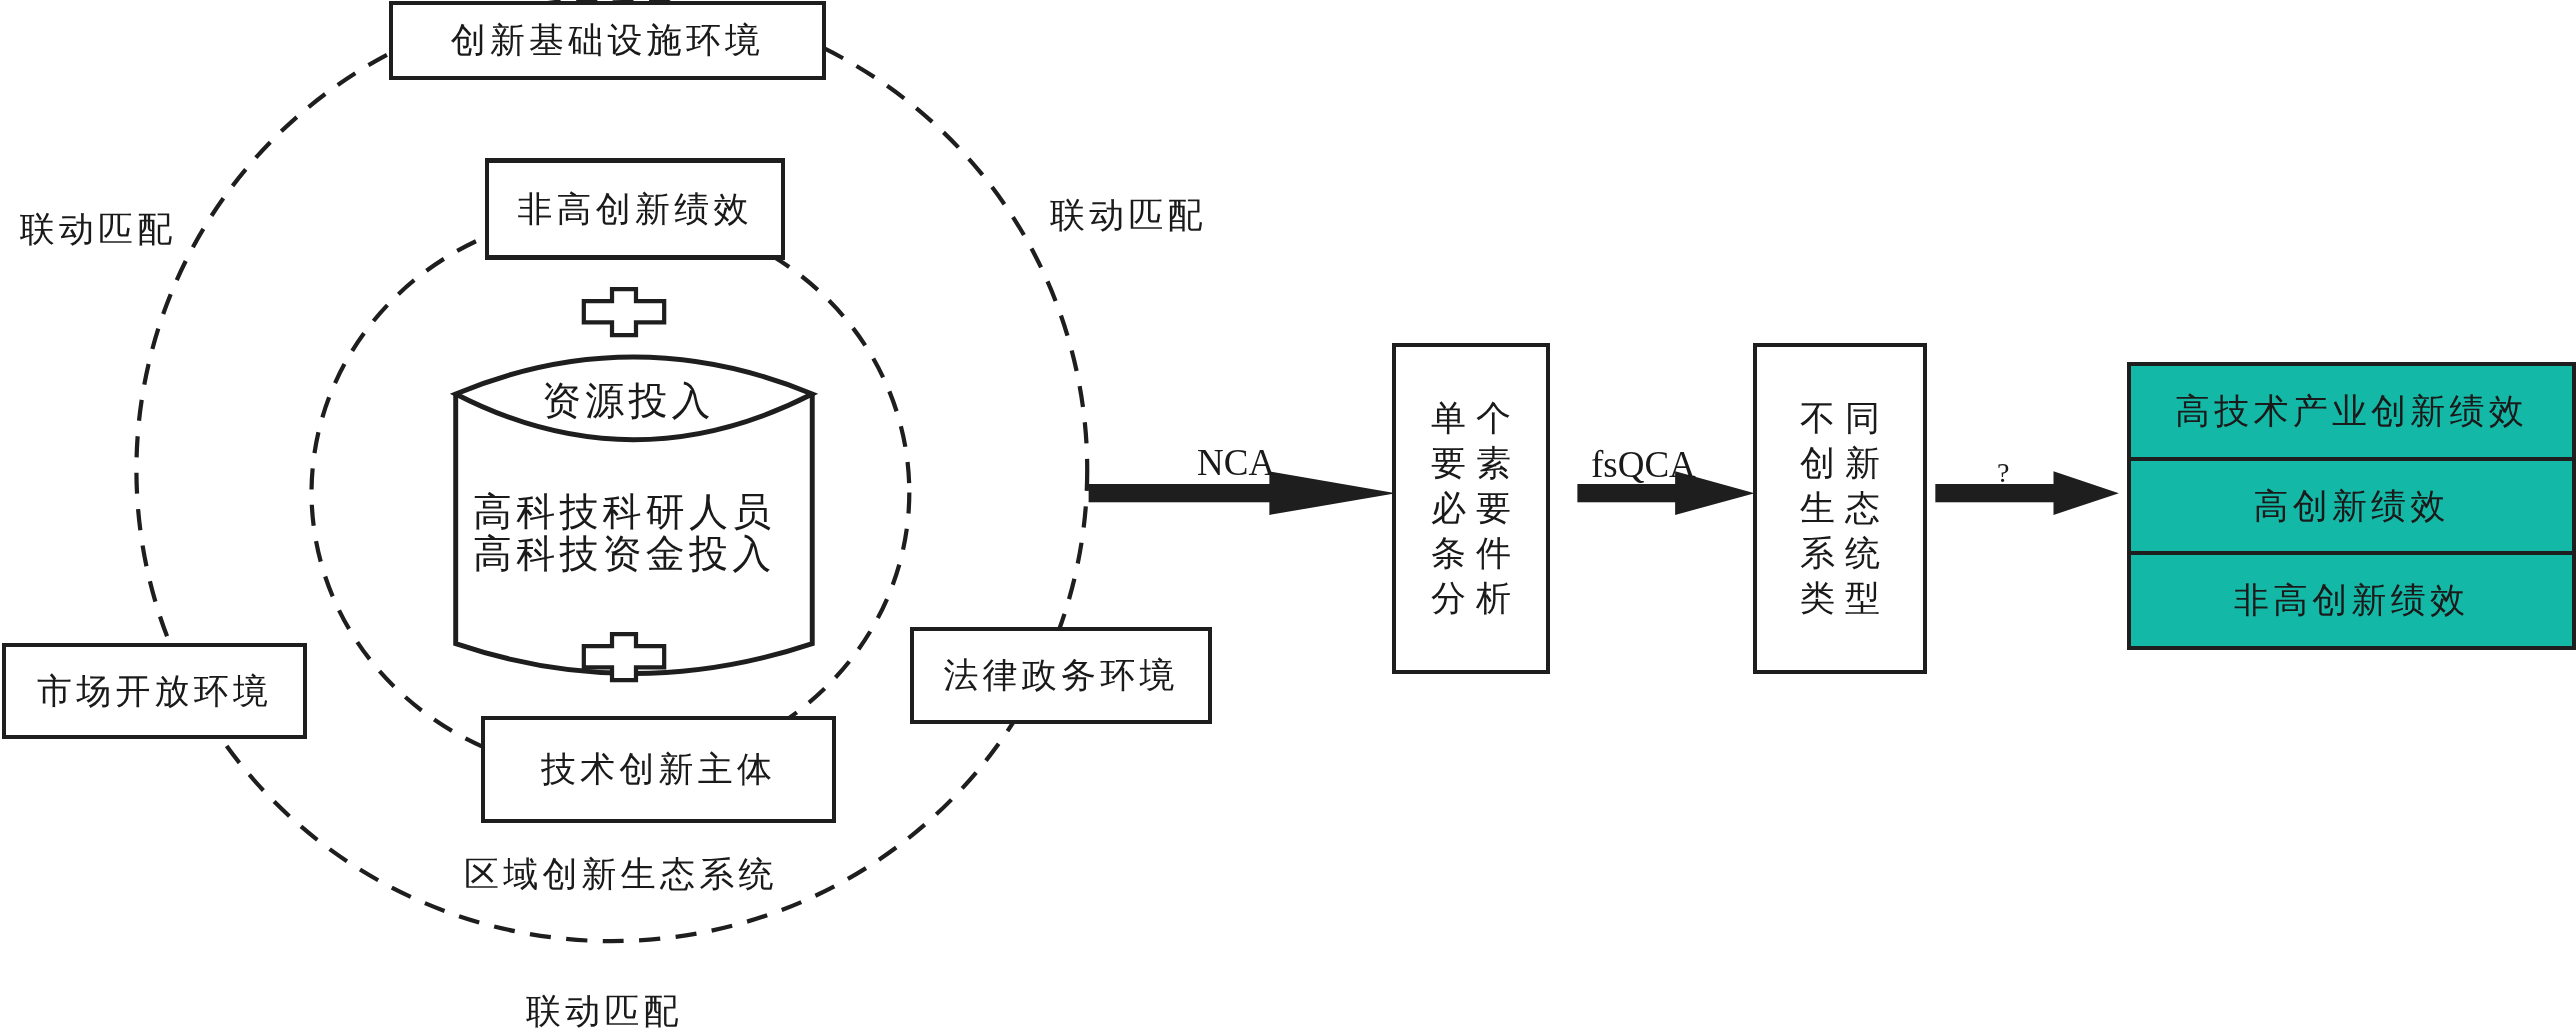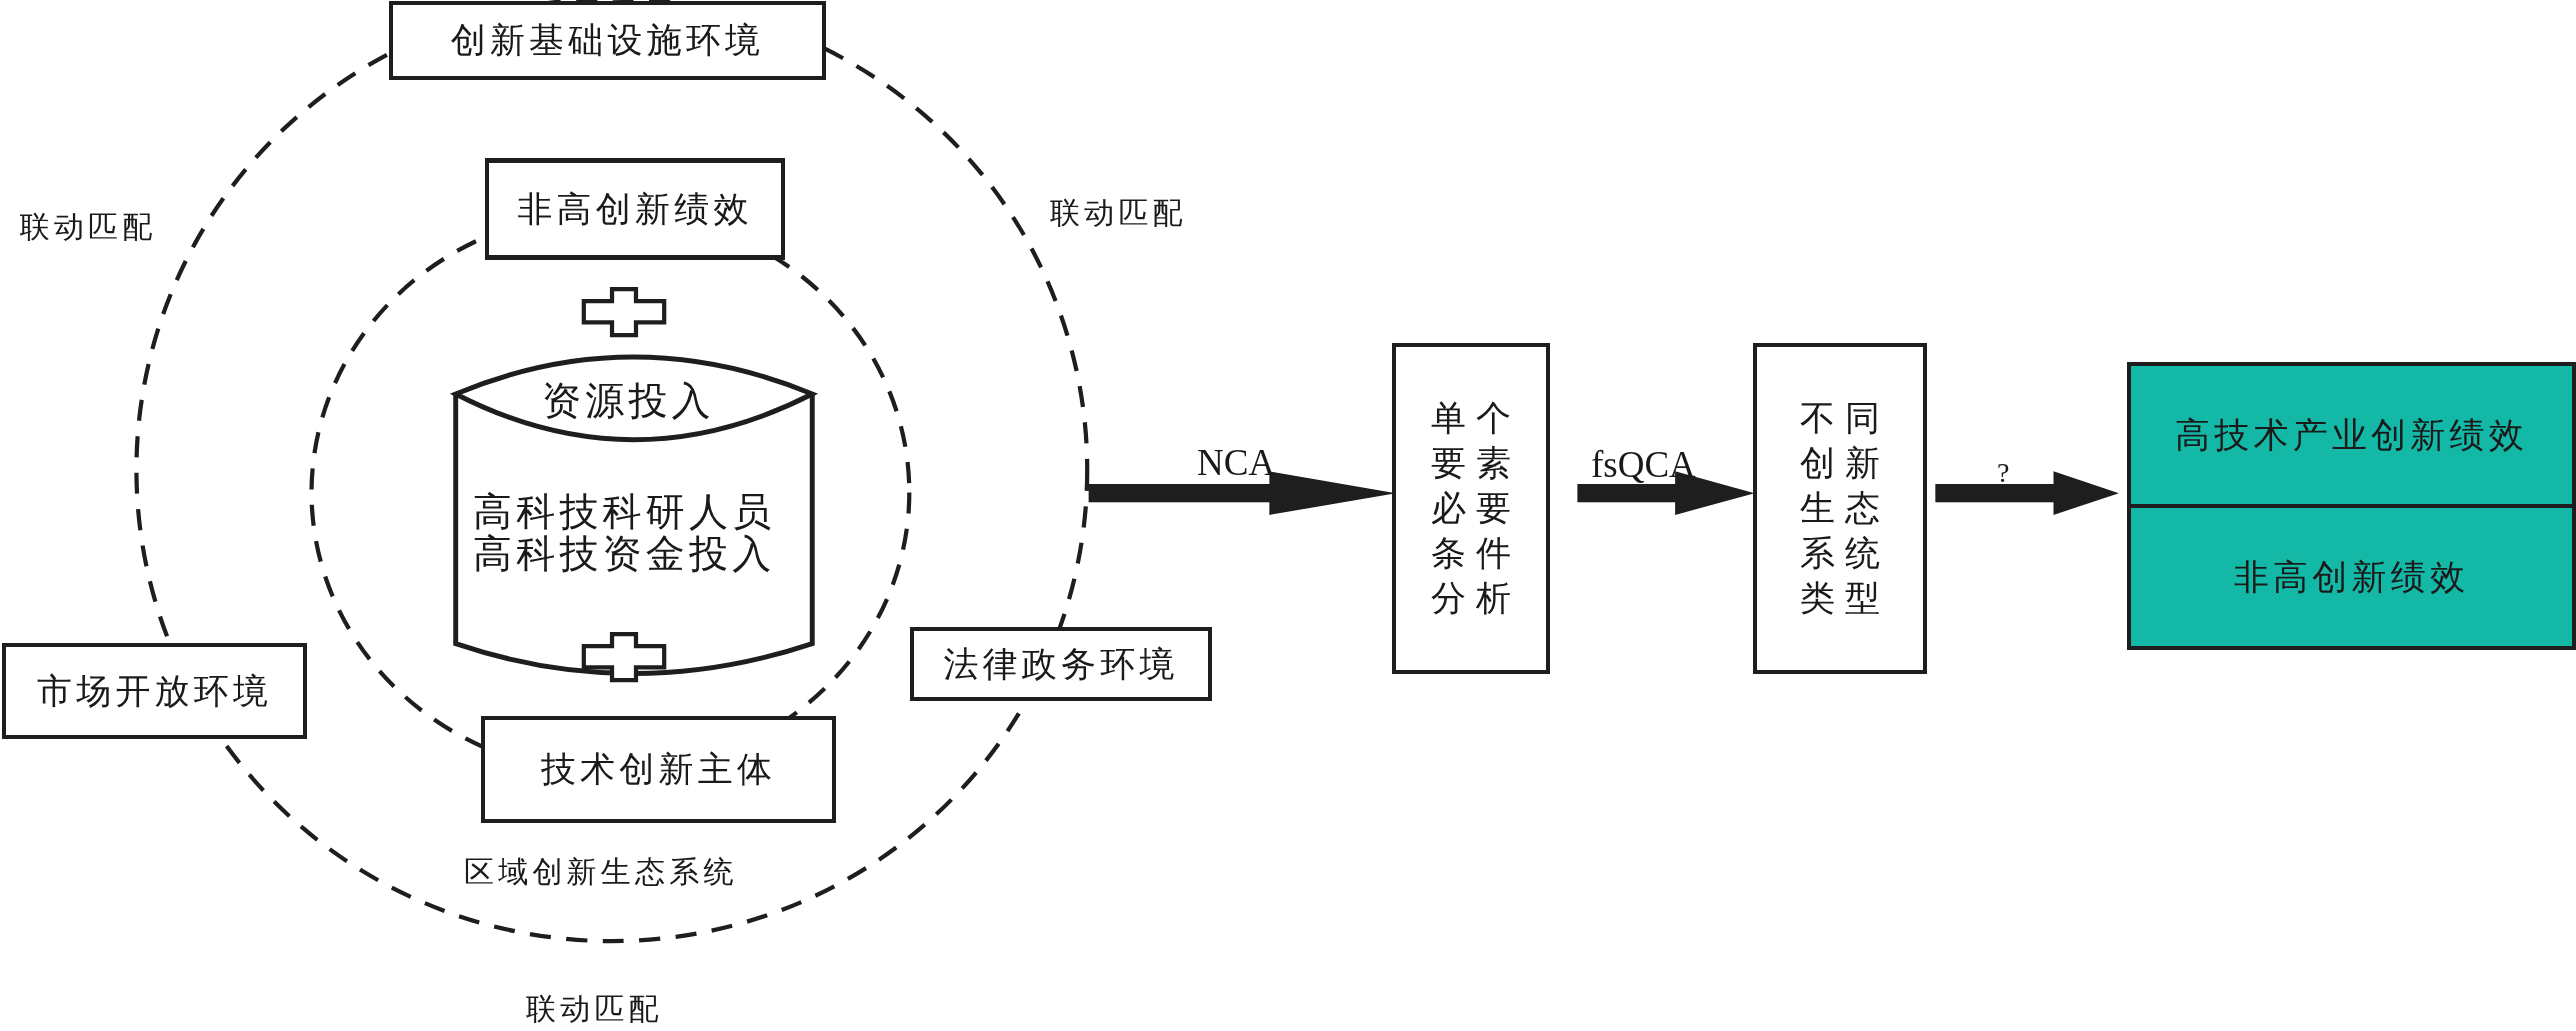--- a/index.html
+++ b/index.html
@@ -3,21 +3,21 @@
 <meta charset="utf-8">
 <style>
   html, body { margin: 0; padding: 0; background: #ffffff; }
   body { width: 2576px; height: 1032px; position: relative; overflow: hidden;
          font-family: "DejaVu Serif", "Liberation Serif", serif; color: #1a1a1a; }
   svg.bg { position: absolute; left: 0; top: 0; }
   .box { position: absolute; background: #fff; border: 4.9px solid #1e1e1e; box-sizing: border-box;
          display: flex; align-items: center; justify-content: center; }
   .box.thin { border-width: 4.2px; }
   .lbl { font-size: 35px; letter-spacing: 4.2px; white-space: nowrap; line-height: 1; }
-  .free { position: absolute; font-size: 30px; letter-spacing: 4.2px; white-space: nowrap; line-height: 1; }
+  .free { position: absolute; font-size: 35px; letter-spacing: 4.2px; white-space: nowrap; line-height: 1; }
   .latin { position: absolute; font-family: Liberation Serif, serif; font-size: 37px; line-height: 1; }
   .vtext { display: flex; flex-direction: row-reverse; gap: 9.8px; }
   .vcol { display: flex; flex-direction: column; font-size: 35px; line-height: 45px; text-align: center; }
   .plus { position: absolute; }
   .results { position: absolute; left: 2127px; top: 362px; width: 449px; height: 288px;
              border: 4.9px solid #1e1e1e; box-sizing: border-box; background: #14b8a6; display: flex; flex-direction: column; }
   .results .row { flex: 1; display: flex; align-items: center; justify-content: center; border-top: 4.9px solid #1e1e1e; }
   .results .row:first-child { border-top: none; }
   .cyl-text { position: absolute; text-align: center; font-size: 39px; letter-spacing: 4.2px; line-height: 42px; white-space: nowrap; }
 </style>
@@ -67,21 +67,21 @@
 </svg>
 
 <div class="cyl-text" style="left:542px; top:380px;">资源投入</div>
 <div class="cyl-text" style="left:473px; top:491px;">高科技科研人员</div>
 <div class="cyl-text" style="left:473px; top:533px;">高科技资金投入</div>
 
 <div class="box" style="left:2.1px; top:643px; width:305px; height:96px;">
   <span class="lbl">市场开放环境</span>
 </div>
 
-<div class="box" style="left:910px; top:627px; width:302px; height:74px;">
+<div class="box" style="left:910px; top:627px; width:302px; height:97px;">
   <span class="lbl">法律政务环境</span>
 </div>
 
 <div class="box" style="left:481px; top:716px; width:355px; height:107px;">
   <span class="lbl">技术创新主体</span>
 </div>
 
 <span class="free" style="left:464px; top:857px;">区域创新生态系统</span>
 
 <span class="latin" style="left:1197px; top:444px;">NCA</span>
@@ -124,16 +124,19 @@
       <span>类</span>
     </div>
   </div>
 </div>
 
 <div class="results">
   <div class="row">
     <span class="lbl">高技术产业创新绩效</span>
   </div>
   <div class="row">
+    <span class="lbl">高创新绩效</span>
+  </div>
+  <div class="row">
     <span class="lbl">非高创新绩效</span>
   </div>
 </div>
 
 
 </body></html>

